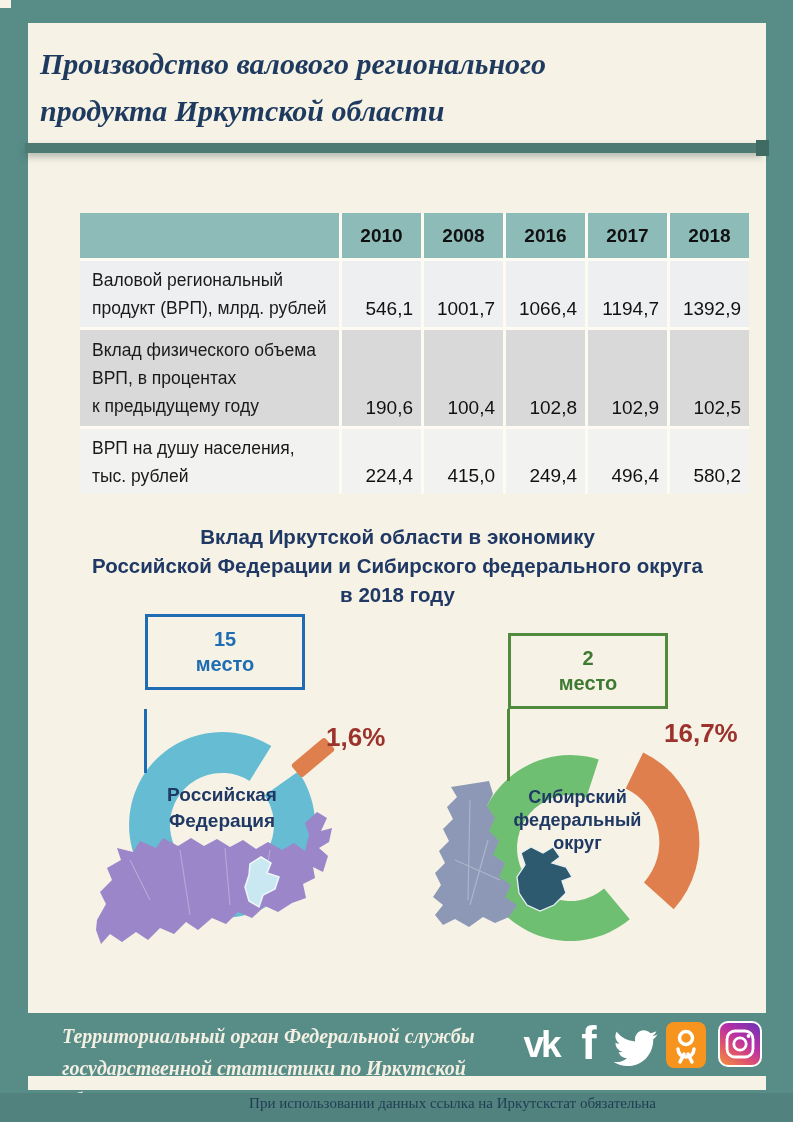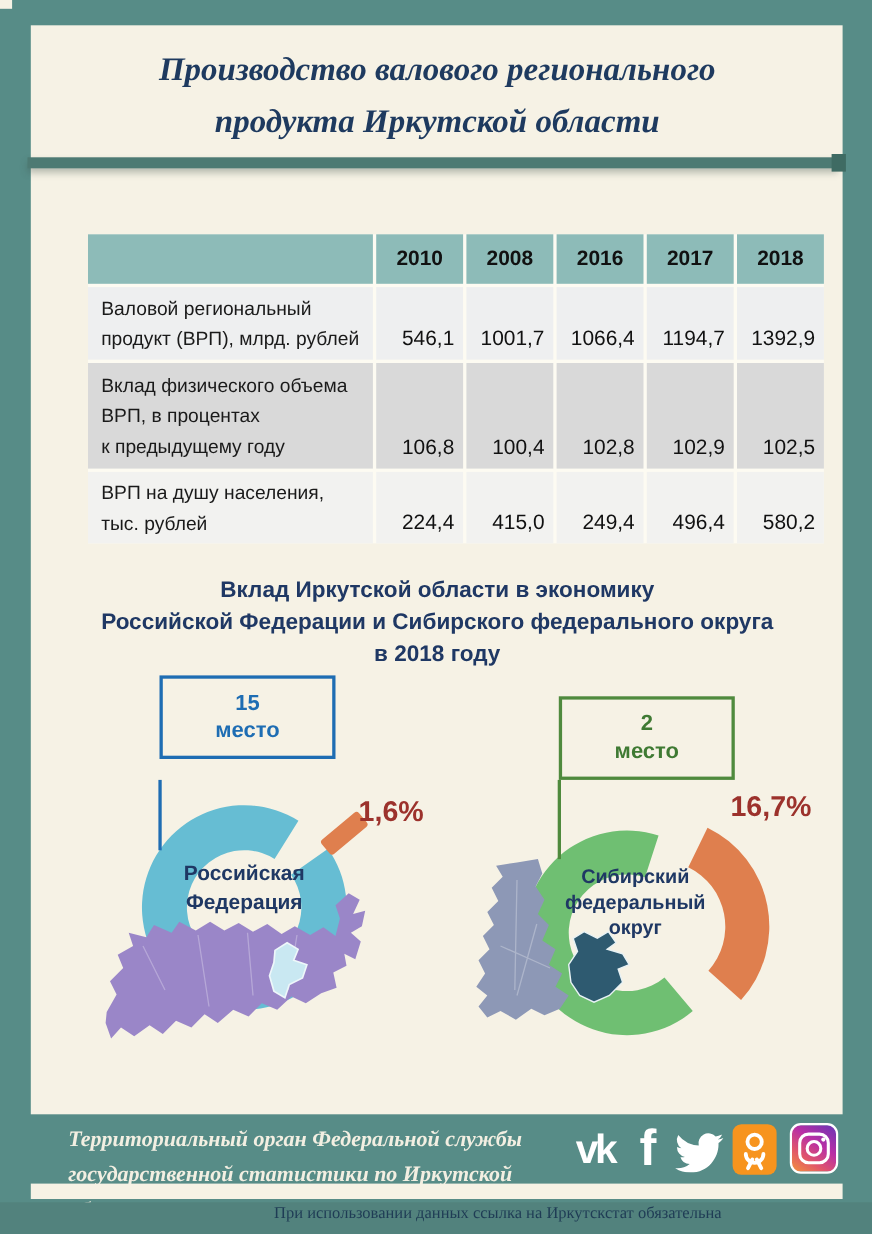--- a/index.html
+++ b/index.html
@@ -8,21 +8,21 @@
   .abs{position:absolute;}
   .pre{white-space:pre-line;}
 
   
   #corner-notch{left:0;top:0;width:11px;height:8px;background:#f6f2e5;}
 
   
   #panel{left:28px;top:23px;width:738px;height:990px;background:#f6f2e5;}
 
   
-  #page-title{left:40px;top:40px;width:715px;text-align:center;
+  #page-title{left:40px;top:40px;width:715px;
     font-family:"Liberation Serif",serif;font-style:italic;font-weight:bold;
     font-size:30px;line-height:47px;color:#1e3a5f;}
   #header-stripe{left:25px;top:143px;width:737px;height:10px;background:#4d7a73;
     box-shadow:0 4px 7px rgba(60,80,75,.35);}
   #stripe-end-cap{left:756px;top:140px;width:13px;height:16px;background:#3f6b63;}
 
   
   #vrp-table{left:80px;top:213px;display:grid;
     grid-template-columns:259px 79px 79px 79px 79px 79px;
     grid-template-rows:45px 66px 96px 65px;gap:3px;background:#fdfbf2;}
@@ -102,21 +102,21 @@
 продукт (ВРП), млрд. рублей</div>
     <div class="val r1">546,1</div>
     <div class="val r1">1001,7</div>
     <div class="val r1">1066,4</div>
     <div class="val r1">1194,7</div>
     <div class="val r1">1392,9</div>
 
     <div class="lab pre r2">Вклад физического объема
 ВРП, в процентах
 к предыдущему году</div>
-    <div class="val r2">106,8</div>
+    <div class="val r2">190,6</div>
     <div class="val r2">100,4</div>
     <div class="val r2">102,8</div>
     <div class="val r2">102,9</div>
     <div class="val r2">102,5</div>
 
     <div class="lab pre r3">ВРП на душу населения,
 тыс. рублей</div>
     <div class="val r3">224,4</div>
     <div class="val r3">415,0</div>
     <div class="val r3">249,4</div>

